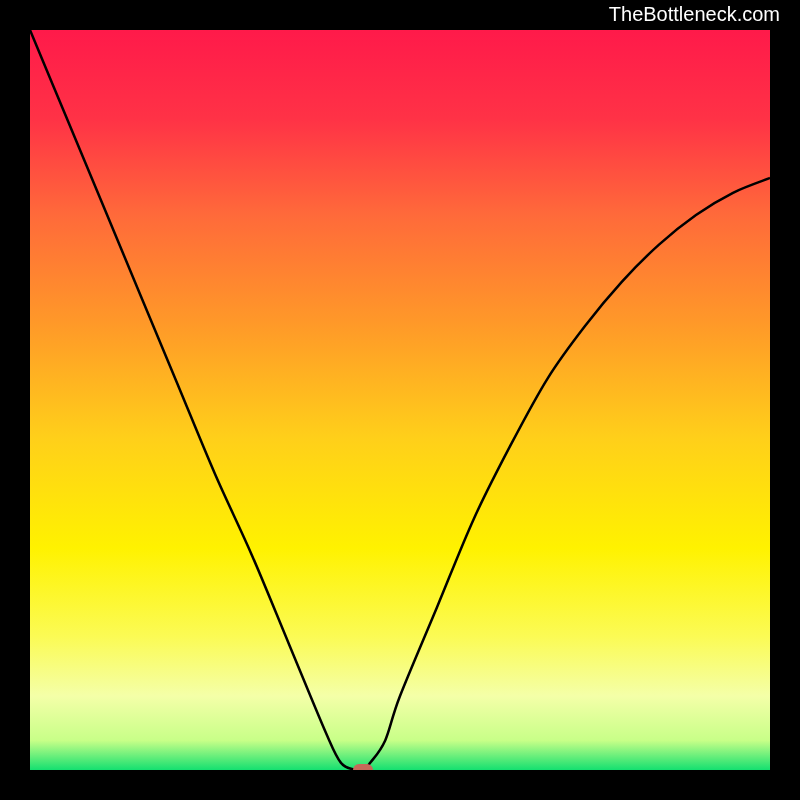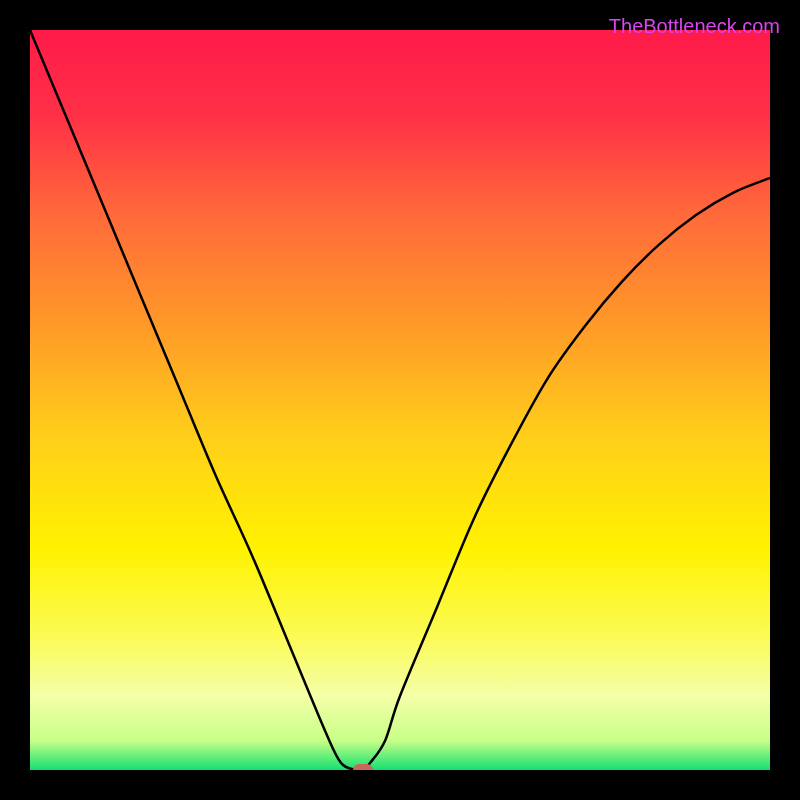--- a/index.html
+++ b/index.html
@@ -6,23 +6,23 @@
     margin: 0;
     padding: 0;
     width: 800px;
     height: 800px;
     background: #000;
     position: relative;
     font-family: Arial, sans-serif;
   }
   .watermark {
     position: absolute;
-    top: 15px;
+    top: 3px;
     right: 20px;
-    color: #d946ef;
+    color: #ffffff;
     font-size: 20px;
     z-index: 10;
   }
   .plot-area {
     position: absolute;
     left: 30px;
     top: 30px;
     width: 740px;
     height: 740px;
     overflow: hidden;

